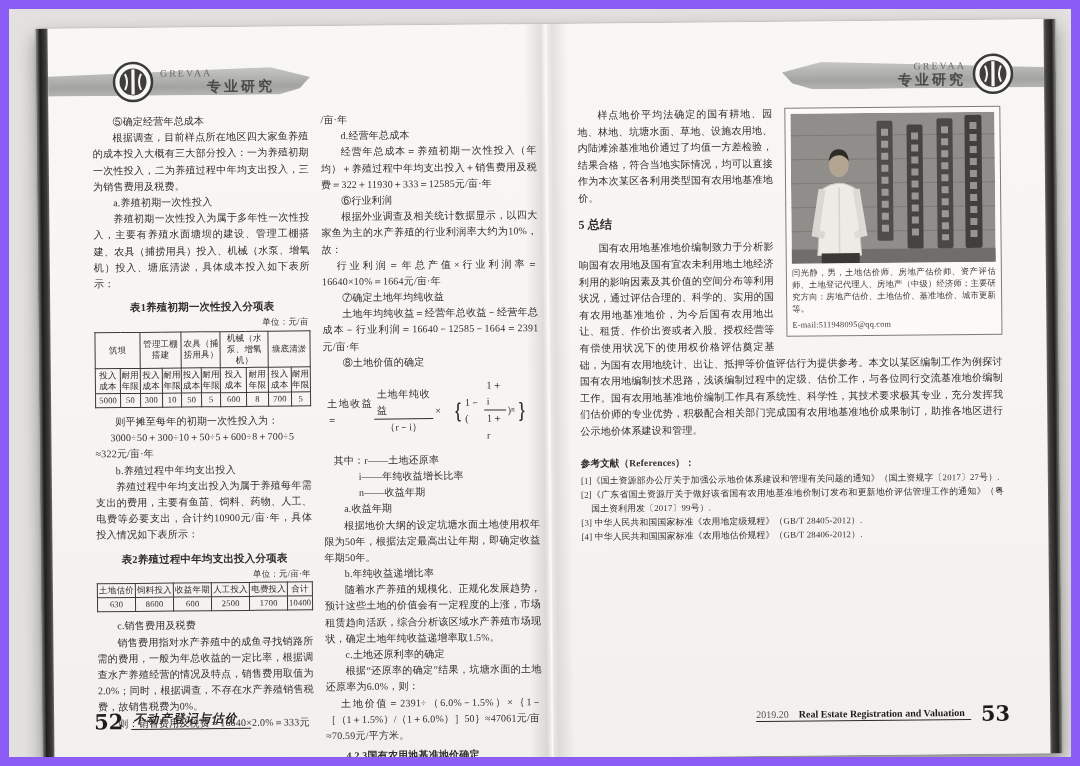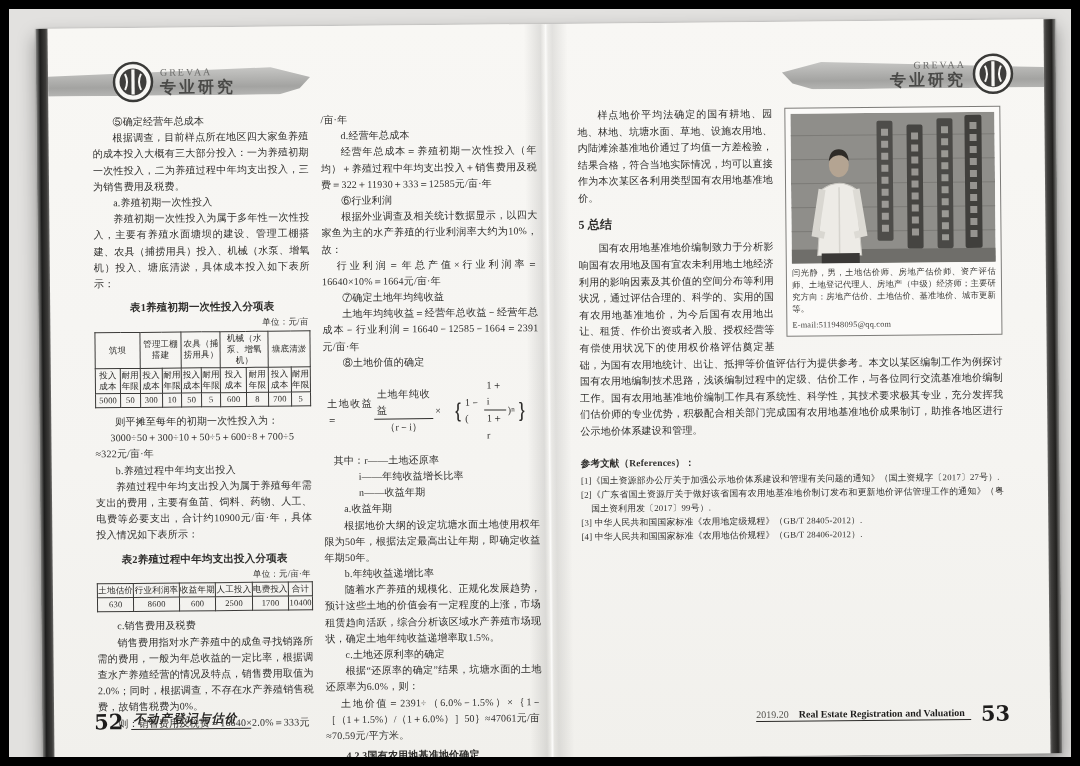--- a/index.html
+++ b/index.html
@@ -1,18 +1,18 @@
 <!DOCTYPE html>
 <html><head>
 <meta charset="utf-8">
 <style>
   * { box-sizing: border-box; margin: 0; padding: 0; }
   html,body { width:1080px; height:766px; overflow:hidden;
     font-family:"Liberation Serif","DejaVu Serif",serif; }
-  .frame { position:absolute; inset:0; background:#000000; }
+  .frame { position:absolute; inset:0; background:#8b5cf6; }
   .mat { position:absolute; inset:9px; background:#e2e1df; overflow:hidden; }
   .book { position:absolute; left:30px; top:15px; width:1020px; height:734px;
     transform:rotate(-0.55deg); background:#f7f6f3;
     box-shadow:0 8px 18px rgba(0,0,0,0.38), 0 0 2px rgba(0,0,0,0.25); }
   .edge { position:absolute; top:0; bottom:0; width:12px; z-index:5; }
   .edge-l { left:0; background:linear-gradient(90deg,#8a8a88,#1e1e1d 35%,#3c3b39 80%,#6b6a68); }
   .edge-r { right:0; background:linear-gradient(270deg,#8a8a88,#22211f 35%,#403f3d 80%,#6b6a68); }
   .spine { position:absolute; left:488px; width:44px; top:0; bottom:0; z-index:4; pointer-events:none;
     background:linear-gradient(90deg, rgba(0,0,0,0) 0%, rgba(0,0,0,0.10) 38%, rgba(0,0,0,0.02) 47%,
       rgba(255,255,255,0.55) 50%, rgba(0,0,0,0.05) 55%, rgba(0,0,0,0.09) 65%, rgba(0,0,0,0) 100%); }
@@ -27,21 +27,21 @@
     background:linear-gradient(180deg,#c7c7c5,#a3a3a1 70%,#b5b5b3); }
   .band-l { left:0; }
   .band-l .swoosh { clip-path:polygon(0 28%, 85% 2%, 100% 38%, 96% 78%, 88% 100%, 0 100%); }
   .band-r { right:0; justify-content:flex-end; }
   .band-r .swoosh { clip-path:polygon(100% 28%, 15% 2%, 0 38%, 4% 78%, 12% 100%, 100% 100%); }
   .logo { position:relative; width:42px; height:42px; margin:0 6px 0 64px; z-index:3; }
   .band-r .logo { margin:0 30px 0 6px; }
   .brand { position:relative; z-index:3; line-height:1.15; }
   .band-r .brand { text-align:right; }
   .brand-en { font-size:10px; letter-spacing:2px; color:#6e6e6c; font-family:"Liberation Serif",serif; }
-  .brand-cn { font-size:16px; font-weight:bold; color:#4a4a48; letter-spacing:3px; }
+  .brand-cn { font-size:14px; font-weight:bold; color:#4a4a48; letter-spacing:3px;margin-left:47px; }
 
   
   .col { position:absolute; width:216px; font-size:10px; line-height:1.62; color:#2f2e2c;
     text-align:justify; letter-spacing:0.2px; }
   .col1 { left:44px; top:86px; }
   .col2 { left:272px; top:86px; }
   p.ind { text-indent:2em; }
   p.noind { text-indent:0; }
   .bold { font-weight:bold; }
   .tbl-title { text-align:center; font-weight:bold; font-size:10.5px; margin:7px 0 1px; text-indent:0; }
@@ -160,21 +160,21 @@
       <p class="noind">≈322元/亩·年</p>
       <p class="ind">b.养殖过程中年均支出投入</p>
       <p class="ind">养殖过程中年均支出投入为属于养殖每年需支出的费用，主要有鱼苗、饲料、药物、人工、电费等必要支出，合计约10900元/亩·年，具体投入情况如下表所示：</p>
 
       <p class="tbl-title">表2养殖过程中年均支出投入分项表</p>
       <p class="tbl-unit">单位：元/亩·年</p>
       <table class="tbl">
         <tbody>
                 <tr>
           <th>土地估价</th>
-          <th>行业利润率</th>
+          <th>饲料投入</th>
           <th>收益年期</th>
           <th>人工投入</th>
           <th>电费投入</th>
           <th>合计</th>
         </tr>
         <tr>
           <td>630</td>
           <td>8600</td>
           <td>600</td>
           <td>2500</td>

